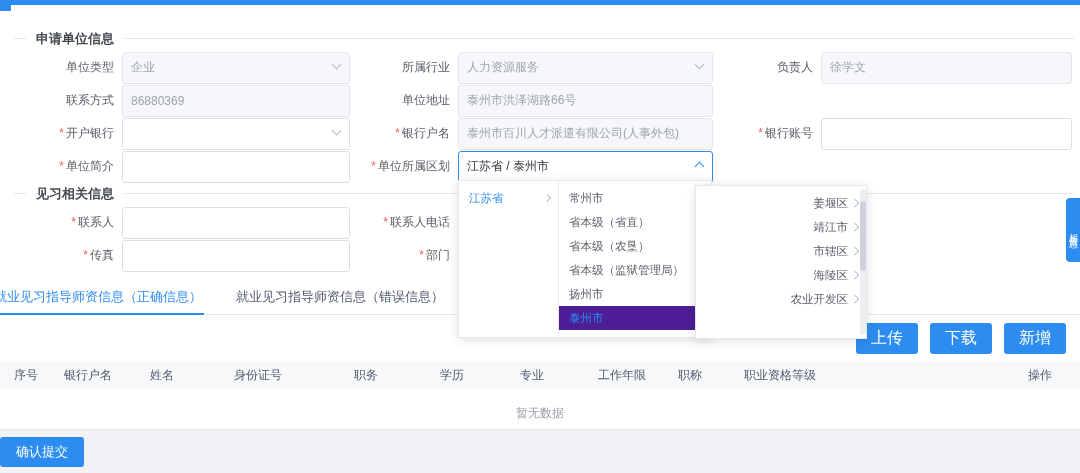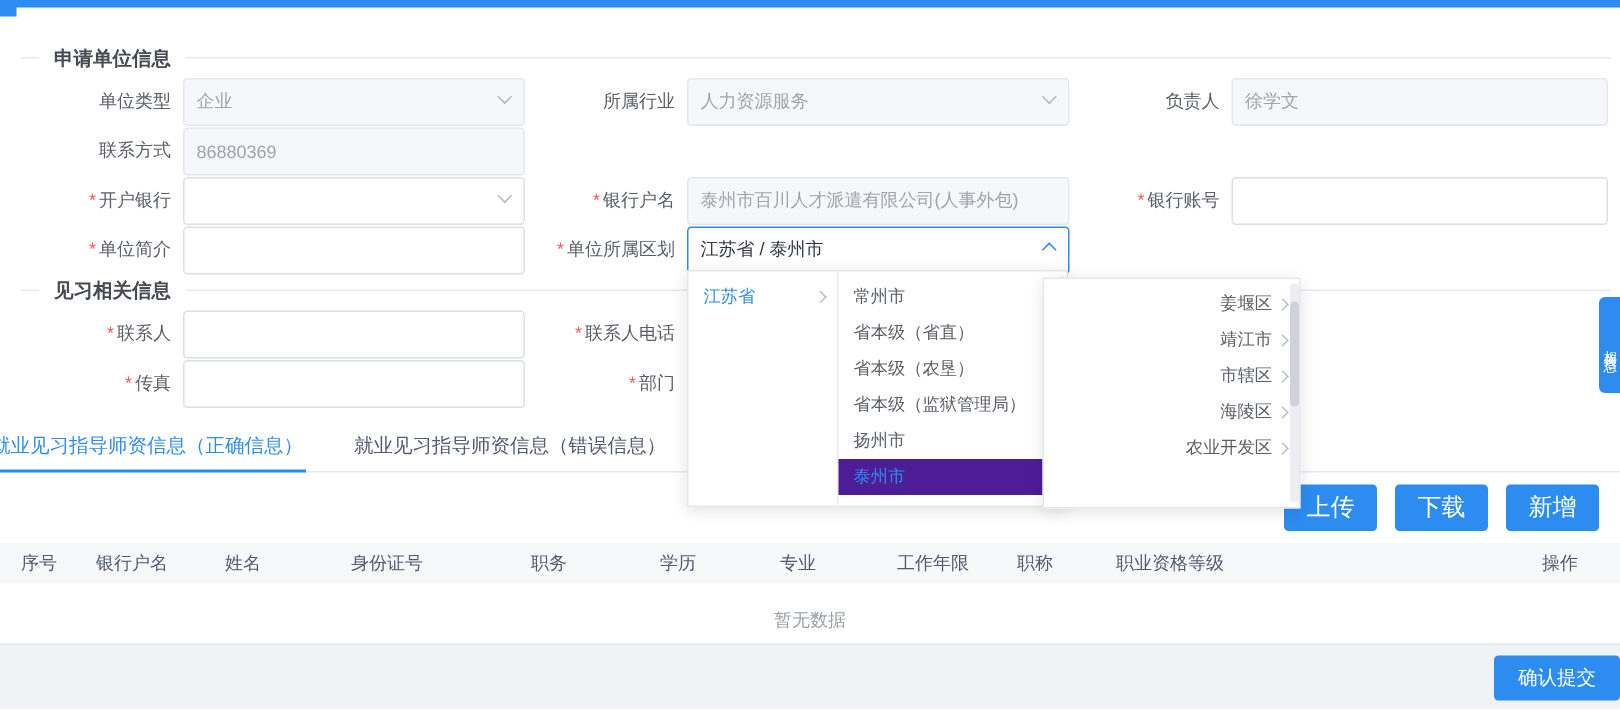--- a/index.html
+++ b/index.html
@@ -44,21 +44,21 @@
   
   .thead { display:flex; align-items:center; height:27px; background:#f7f8fa; color:#515a6e; padding-left:14px; }
   .th { white-space:nowrap; }
   .th.c0{width:50px;} .th.c1{width:86px;} .th.c2{width:84px;} .th.c3{width:120px;}
   .th.c4{width:86px;} .th.c5{width:80px;} .th.c6{width:78px;} .th.c7{width:80px;}
   .th.c8{width:66px;} .th.c9{width:150px;}
   .th.cop{ margin-left:auto; width:62px; padding-right:28px; text-align:right; }
   .empty { text-align:center; color:#9ba0a8; padding:16px 0; }
 
   
-  .footer { position:absolute; bottom:0; left:0; right:0; height:44px; background:#f1f2f5; border-top:1px solid #e3e5e9; display:flex; align-items:center; justify-content:flex-end; }
+  .footer { position:absolute; bottom:0; left:0; right:0; height:44px; background:#f1f2f5; border-top:1px solid #e3e5e9; display:flex; align-items:center; justify-content:flex-start; }
   .submit { background:#2d8cf0; color:#fff; border:none; border-radius:3px; padding:6px 16px; font-size:13px; cursor:pointer; font-family:inherit; }
 
   
   .casc { position:absolute; left:458px; top:180px; width:254px; height:158px; background:#fff; border:1px solid #e4e7ed; box-shadow:0 2px 10px rgba(0,0,0,.12); display:flex; z-index:50; }
   .casc-colA { width:100px; border-right:1px solid #ececf0; padding-top:5px; }
   .casc-colB { flex:1; padding-top:5px; position:relative; }
   .casc2 { position:absolute; left:695px; top:185px; width:172px; height:154px; background:#fff; border:1px solid #e4e7ed; box-shadow:0 2px 10px rgba(0,0,0,.12); padding-top:5px; z-index:51;text-align:right; }
   .ci { position:relative; height:24px; line-height:24px; padding:0 18px 0 10px; font-size:11.5px; color:#5a5e66; white-space:nowrap; cursor:pointer; }
   .ci .arr { position:absolute; right:8px; top:9px; width:6px; height:6px; border-top:1px solid #b8bcc4; border-right:1px solid #b8bcc4; transform:rotate(45deg); }
   .ci.sel { color:#2d8cf0; }
@@ -102,20 +102,26 @@
             <input class="dis" readonly="" value="徐学文" style="">
           </span>
         </div>
       </div>
 
       <div class="frow">
         <div class="fg c1">
           <span class="lbl">联系方式</span>
           <span class="ctrl">
             <input class="dis" readonly="" value="86880369" style="">
+          </span>
+        </div>
+        <div class="fg c2">
+          <span class="lbl">单位地址</span>
+          <span class="ctrl">
+            <input class="dis" readonly="" value="泰州市洪泽湖路66号" style="">
           </span>
         </div>
         <div class="fg c3"></div>
       </div>
 
       <div class="frow">
         <div class="fg c1">
           <span class="lbl req">开户银行</span>
           <span class="ctrl select">
             <input readonly="" value="" style="">

